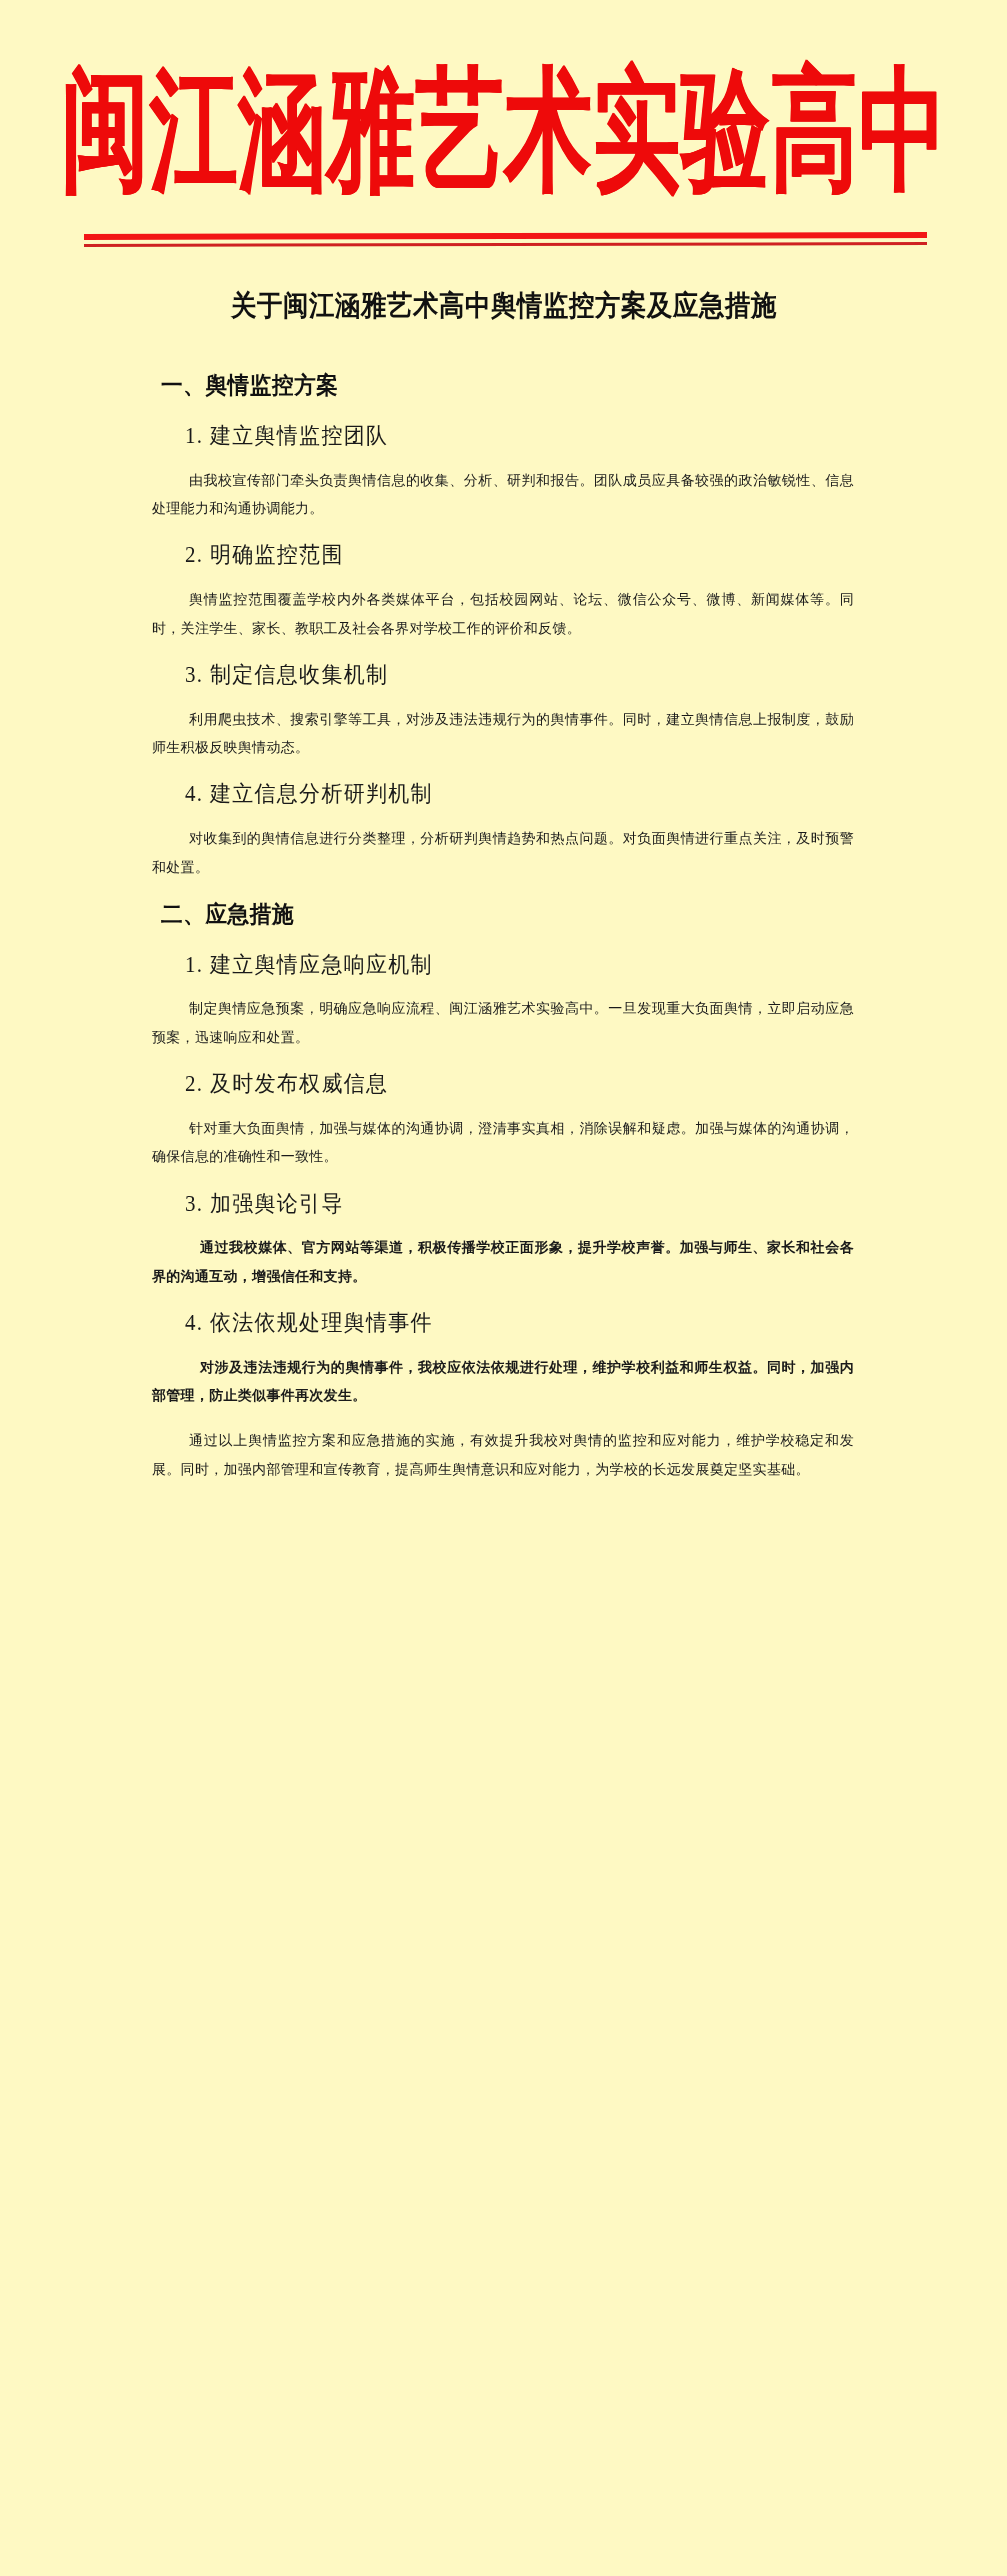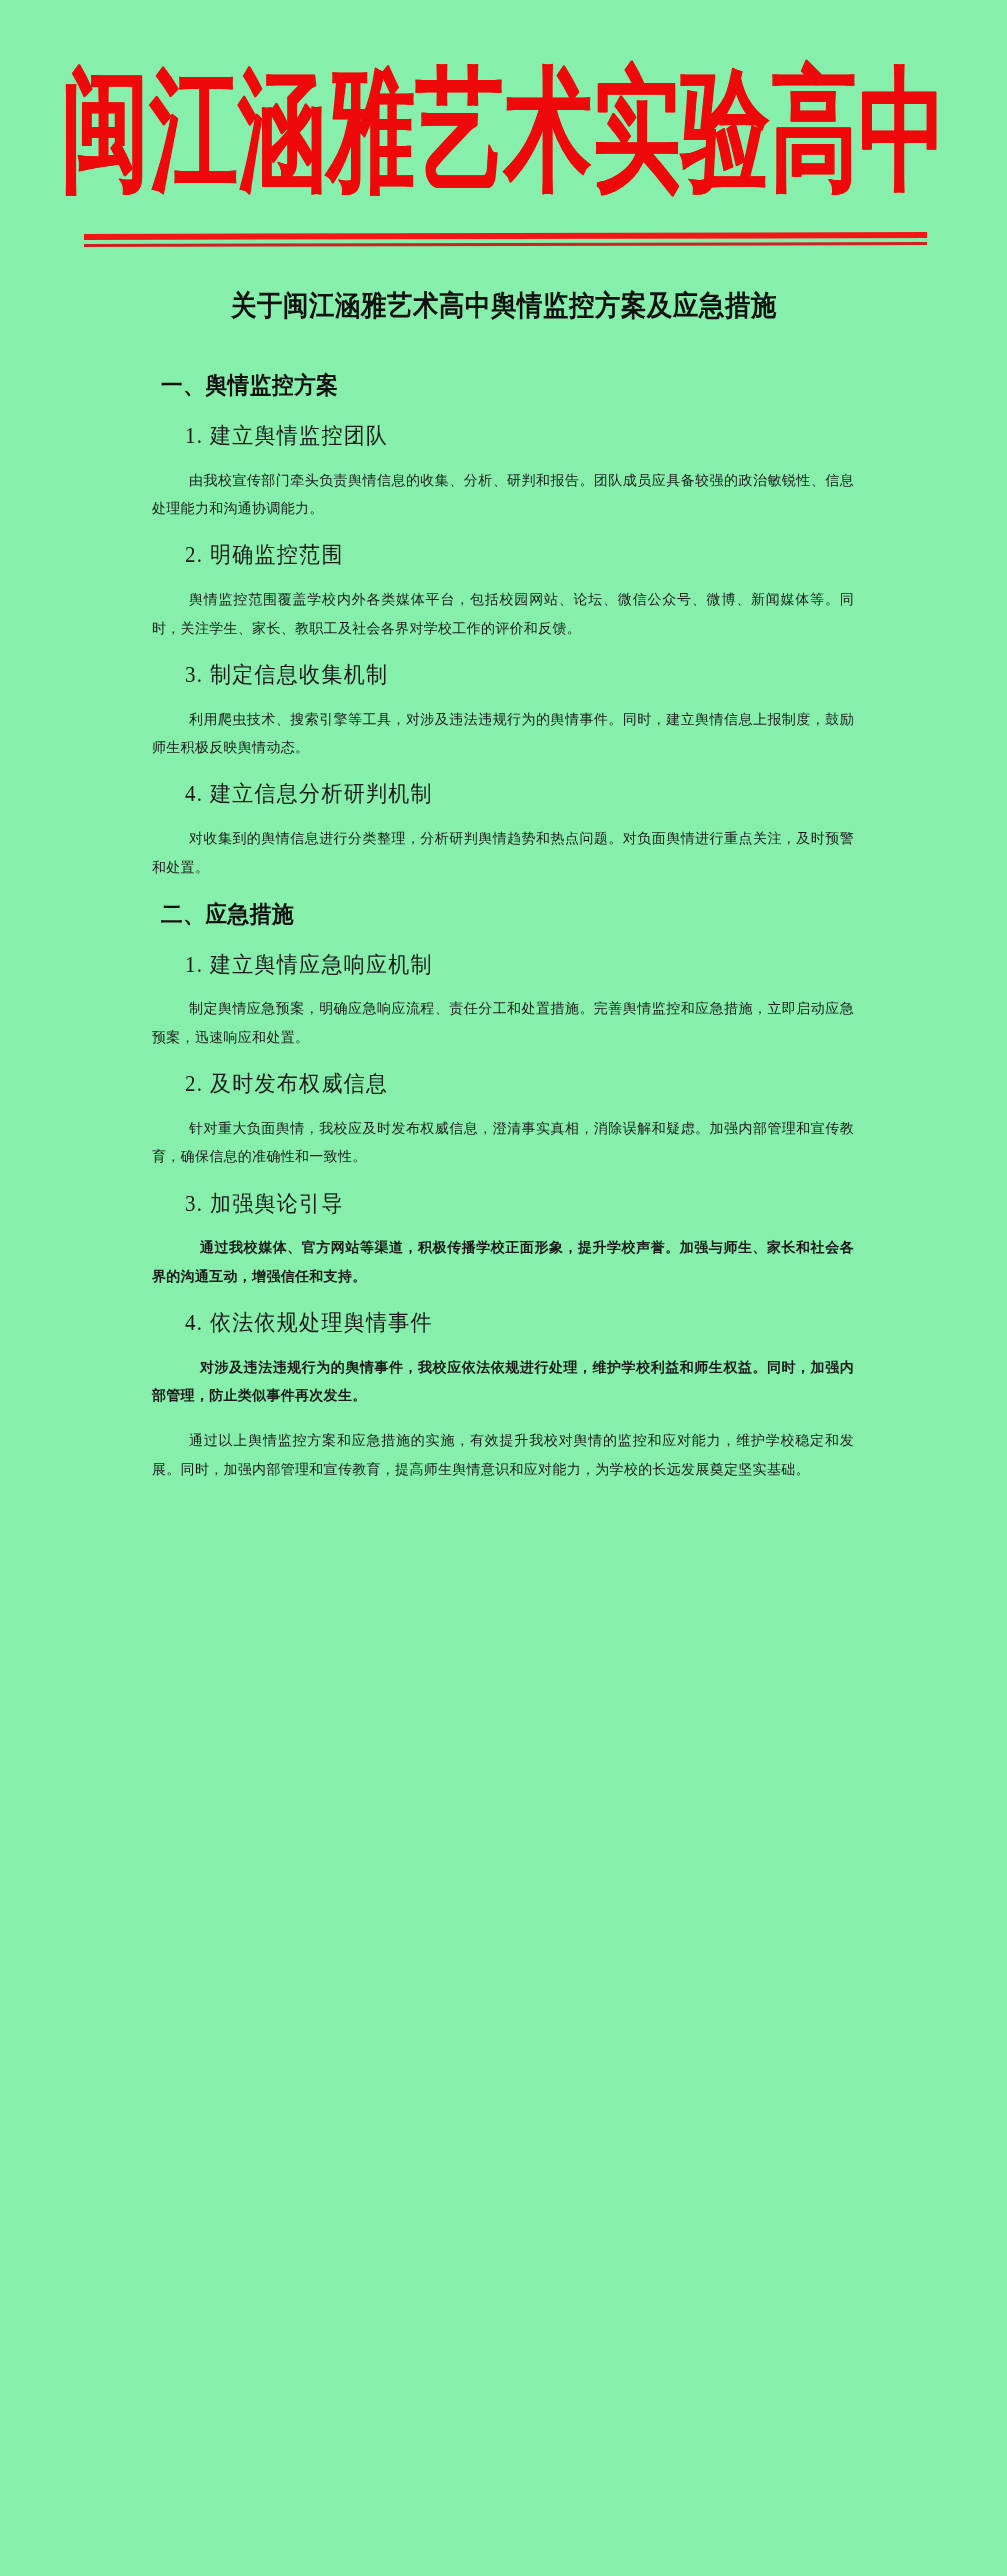--- a/index.html
+++ b/index.html
@@ -13,21 +13,21 @@
     font-family: "Liberation Serif", "DejaVu Serif", serif;
     color: #1a1a1a;
     -webkit-font-smoothing: antialiased;
   }
   .page {
     position: relative;
     width: 1008px;
     min-height: 2576px;
     box-sizing: border-box;
     padding: 0;
-    background: #86efac;
+    background: #fef9c3;
   }
 
   
   .masthead {
     padding-top: 84px;
     text-align: center;
   }
   .masthead-title {
     font-family: "Liberation Serif", "DejaVu Serif", serif;
     font-weight: 700;
@@ -154,26 +154,26 @@
         <p class="para">对收集到的舆情信息进行分类整理，分析研判舆情趋势和热点问题。对负面舆情进行重点关注，及时预警和处置。</p>
       </div>
 
     </div>
 
     <div>
       <div class="section-heading second">二、应急措施</div>
 
       <div>
         <div class="item-heading">1. 建立舆情应急响应机制</div>
-        <p class="para">制定舆情应急预案，明确应急响应流程、责任分工和处置措施。完善舆情监控和应急措施，立即启动应急预案，迅速响应和处置。</p>
+        <p class="para">制定舆情应急预案，明确应急响应流程、闽江涵雅艺术实验高中。一旦发现重大负面舆情，立即启动应急预案，迅速响应和处置。</p>
       </div>
 
       <div>
         <div class="item-heading">2. 及时发布权威信息</div>
-        <p class="para">针对重大负面舆情，我校应及时发布权威信息，澄清事实真相，消除误解和疑虑。加强内部管理和宣传教育，确保信息的准确性和一致性。</p>
+        <p class="para">针对重大负面舆情，加强与媒体的沟通协调，澄清事实真相，消除误解和疑虑。加强与媒体的沟通协调，确保信息的准确性和一致性。</p>
       </div>
 
       <div>
         <div class="item-heading">3. 加强舆论引导</div>
         <p class="para deep">通过我校媒体、官方网站等渠道，积极传播学校正面形象，提升学校声誉。加强与师生、家长和社会各界的沟通互动，增强信任和支持。</p>
       </div>
 
       <div>
         <div class="item-heading">4. 依法依规处理舆情事件</div>
         <p class="para deep">对涉及违法违规行为的舆情事件，我校应依法依规进行处理，维护学校利益和师生权益。同时，加强内部管理，防止类似事件再次发生。</p>

